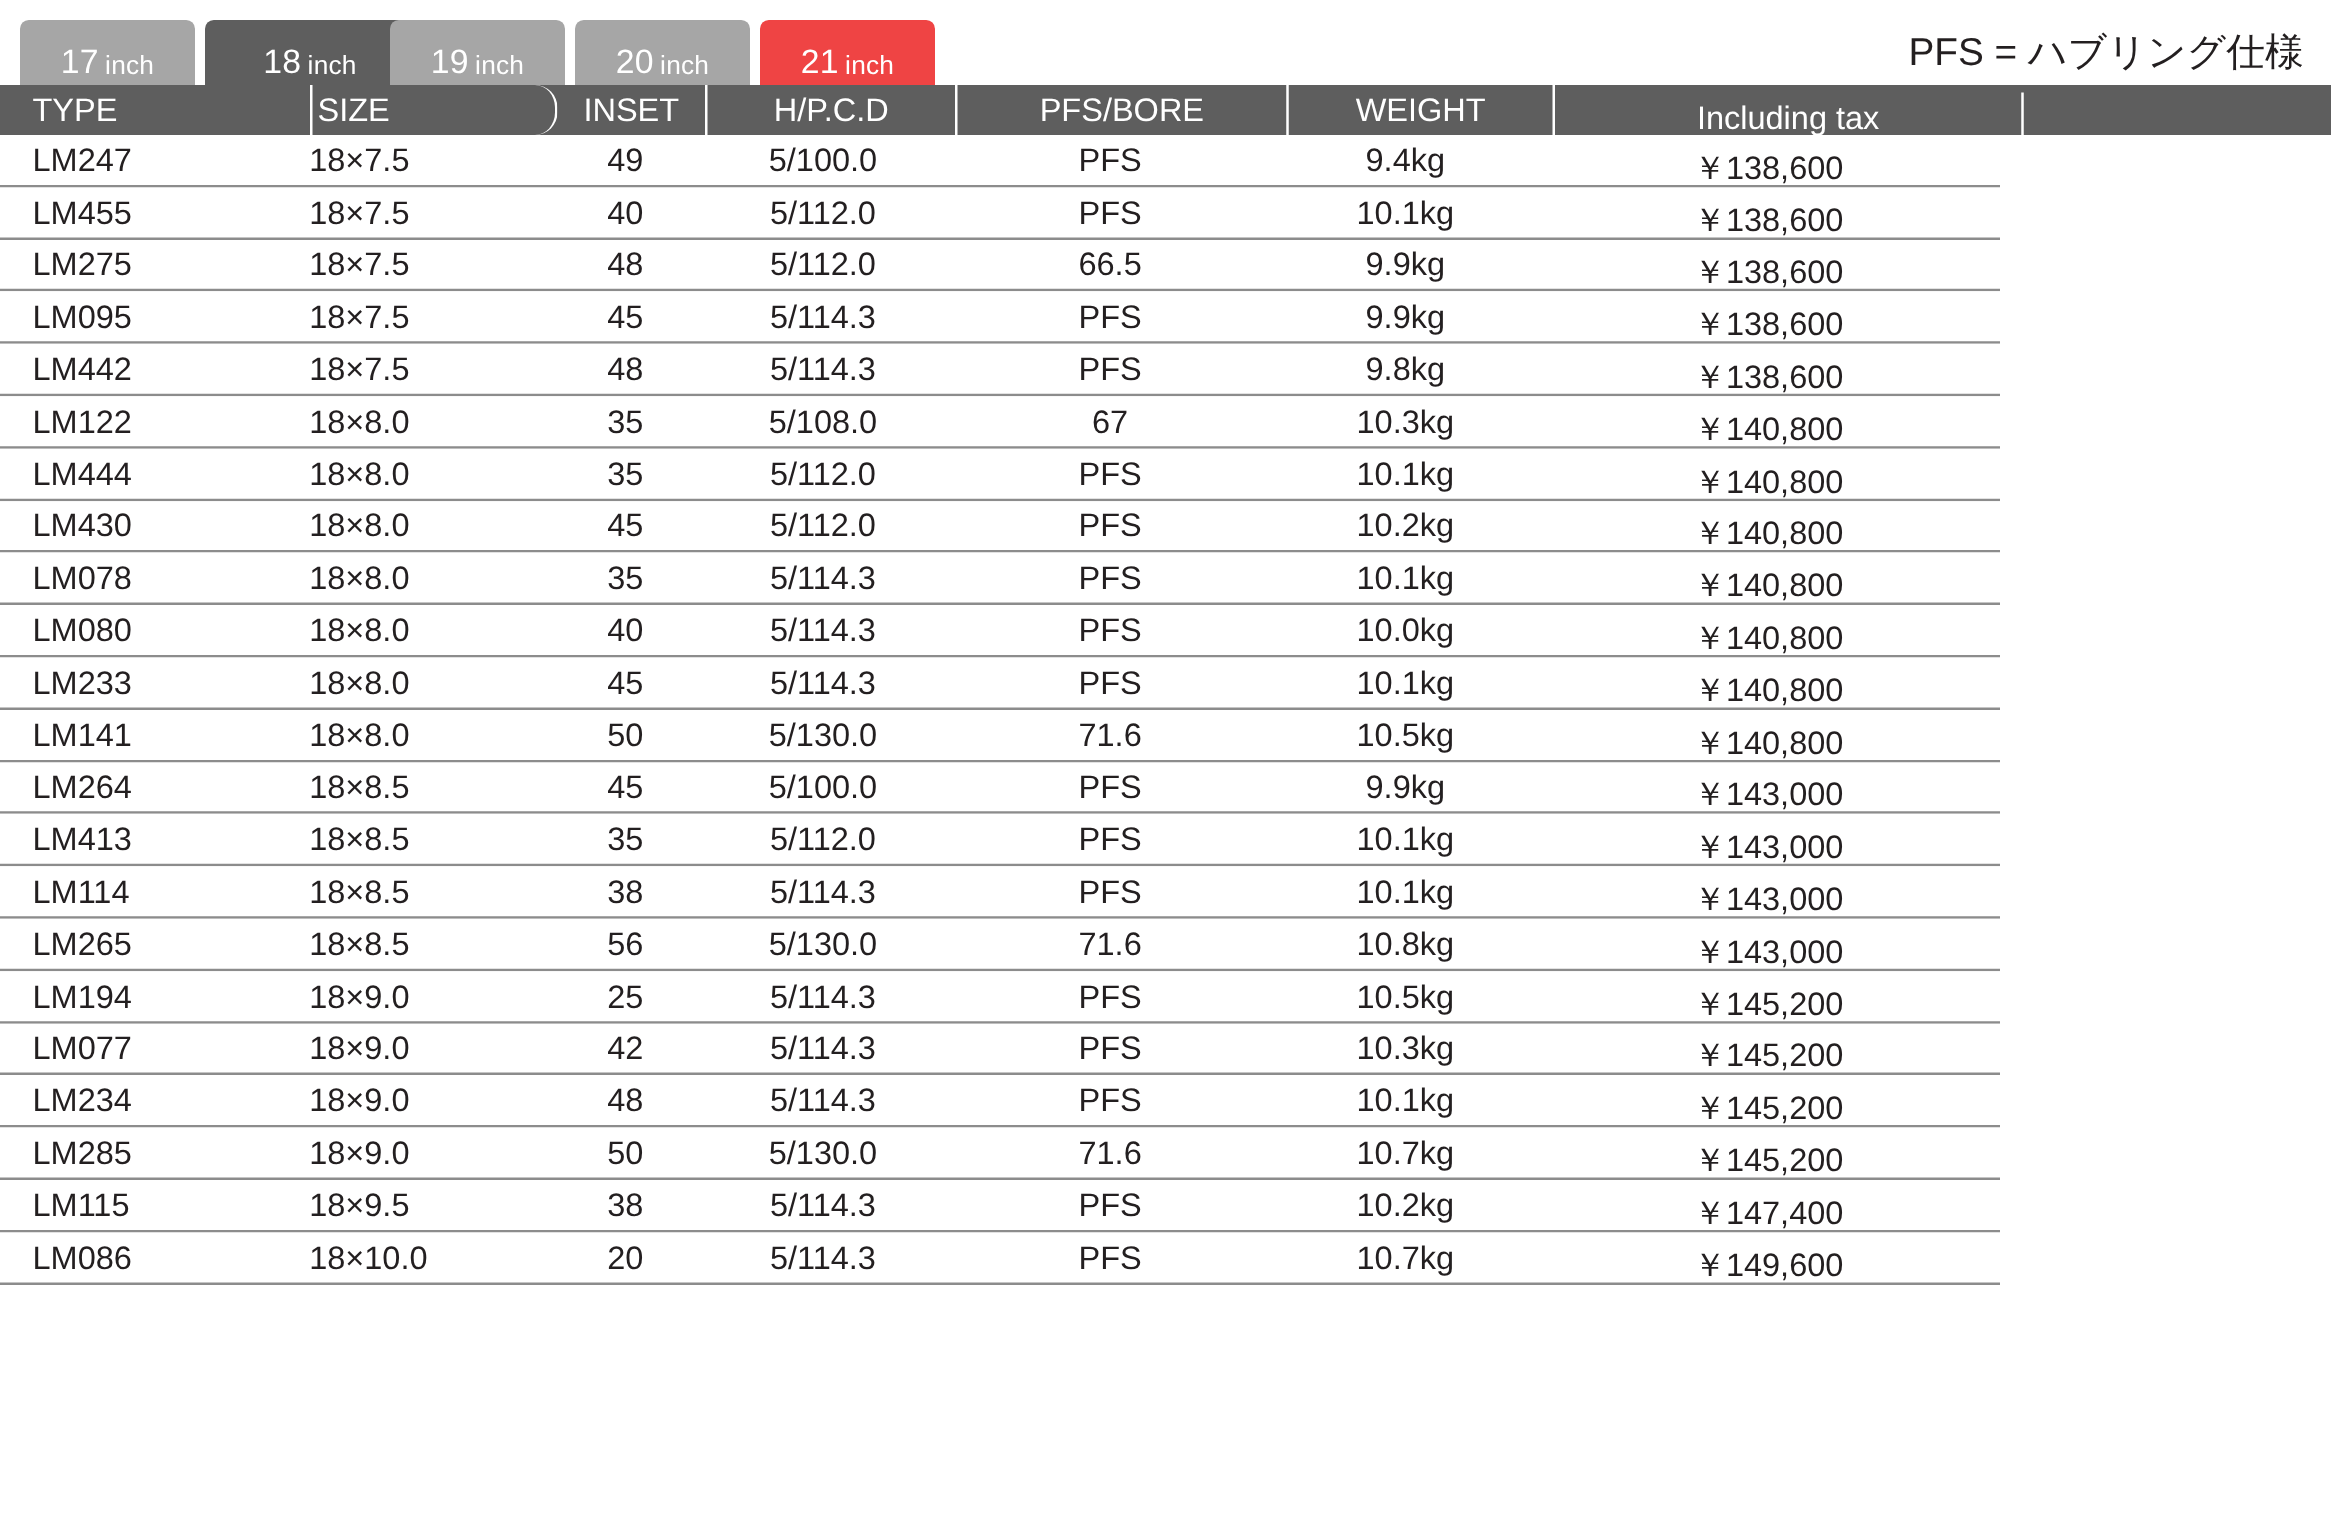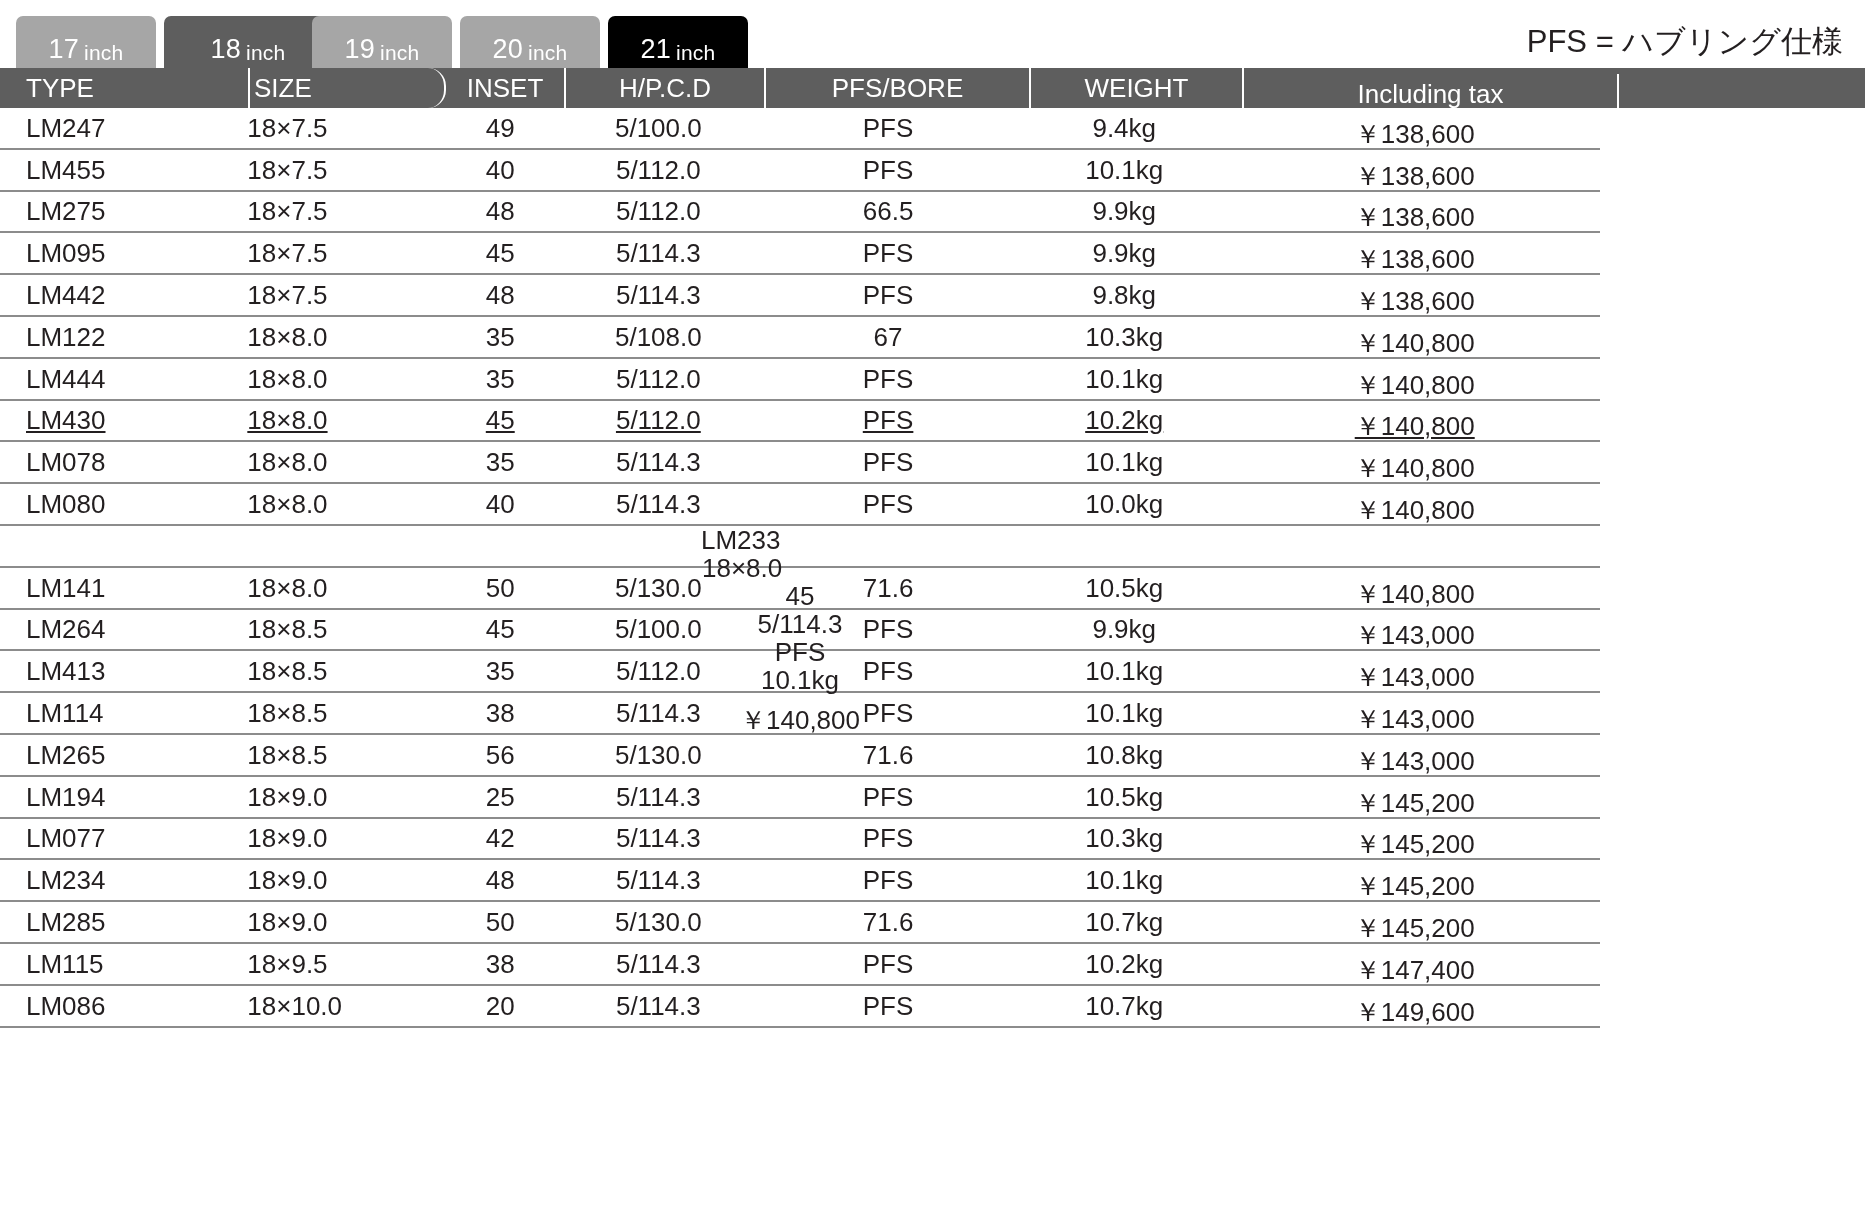--- a/index.html
+++ b/index.html
@@ -158,21 +158,21 @@
       <span class="unit">inch</span>
     </div>
     <div class="tab t2" style="background: rgb(166, 166, 166);">
       <span class="num">19</span>
       <span class="unit">inch</span>
     </div>
     <div class="tab t3" style="background: rgb(166, 166, 166);">
       <span class="num">20</span>
       <span class="unit">inch</span>
     </div>
-    <div class="tab t4" style="background: #000000;">
+    <div class="tab t4" style="background: #ef4444;">
       <span class="num">21</span>
       <span class="unit">inch</span>
     </div>
   </div>
 
   <div class="note">PFS = ハブリング仕様</div>
 
   <div class="table">
     <div class="row hrow" style="background: rgb(94, 94, 94);">
       <div class="cell c-type">TYPE</div>
@@ -241,21 +241,21 @@
         </div>
         <div class="row drow" style="border-bottom-color: rgb(140, 140, 140);">
           <div class="cell c-type">LM444</div>
           <div class="cell c-size">18×8.0</div>
           <div class="cell c-inset">35</div>
           <div class="cell c-hpcd">5/112.0</div>
           <div class="cell c-pfs">PFS</div>
           <div class="cell c-weight">10.1kg</div>
           <div class="cell c-tax">￥140,800</div>
         </div>
-        <div class="row drow" style="border-bottom-color: rgb(140, 140, 140); text-decoration: underline;">
+        <div class="row drow" style="border-bottom-color: rgb(140, 140, 140);">
           <div class="cell c-type">LM430</div>
           <div class="cell c-size">18×8.0</div>
           <div class="cell c-inset">45</div>
           <div class="cell c-hpcd">5/112.0</div>
           <div class="cell c-pfs">PFS</div>
           <div class="cell c-weight">10.2kg</div>
           <div class="cell c-tax">￥140,800</div>
         </div>
         <div class="row drow" style="border-bottom-color: rgb(140, 140, 140);">
           <div class="cell c-type">LM078</div>
@@ -268,21 +268,21 @@
         </div>
         <div class="row drow" style="border-bottom-color: rgb(140, 140, 140);">
           <div class="cell c-type">LM080</div>
           <div class="cell c-size">18×8.0</div>
           <div class="cell c-inset">40</div>
           <div class="cell c-hpcd">5/114.3</div>
           <div class="cell c-pfs">PFS</div>
           <div class="cell c-weight">10.0kg</div>
           <div class="cell c-tax">￥140,800</div>
         </div>
-        <div class="row drow" style="border-bottom-color: rgb(140, 140, 140); flex-direction: column;">
+        <div class="row drow" style="border-bottom-color: rgb(140, 140, 140);">
           <div class="cell c-type">LM233</div>
           <div class="cell c-size">18×8.0</div>
           <div class="cell c-inset">45</div>
           <div class="cell c-hpcd">5/114.3</div>
           <div class="cell c-pfs">PFS</div>
           <div class="cell c-weight">10.1kg</div>
           <div class="cell c-tax">￥140,800</div>
         </div>
         <div class="row drow" style="border-bottom-color: rgb(140, 140, 140);">
           <div class="cell c-type">LM141</div>

